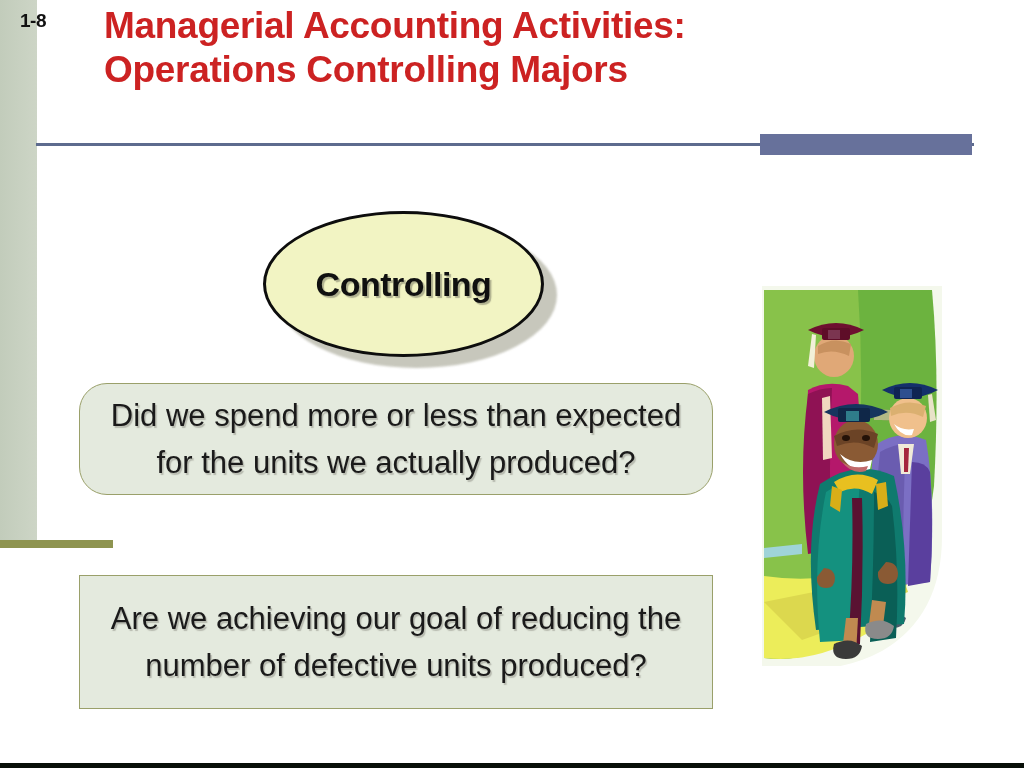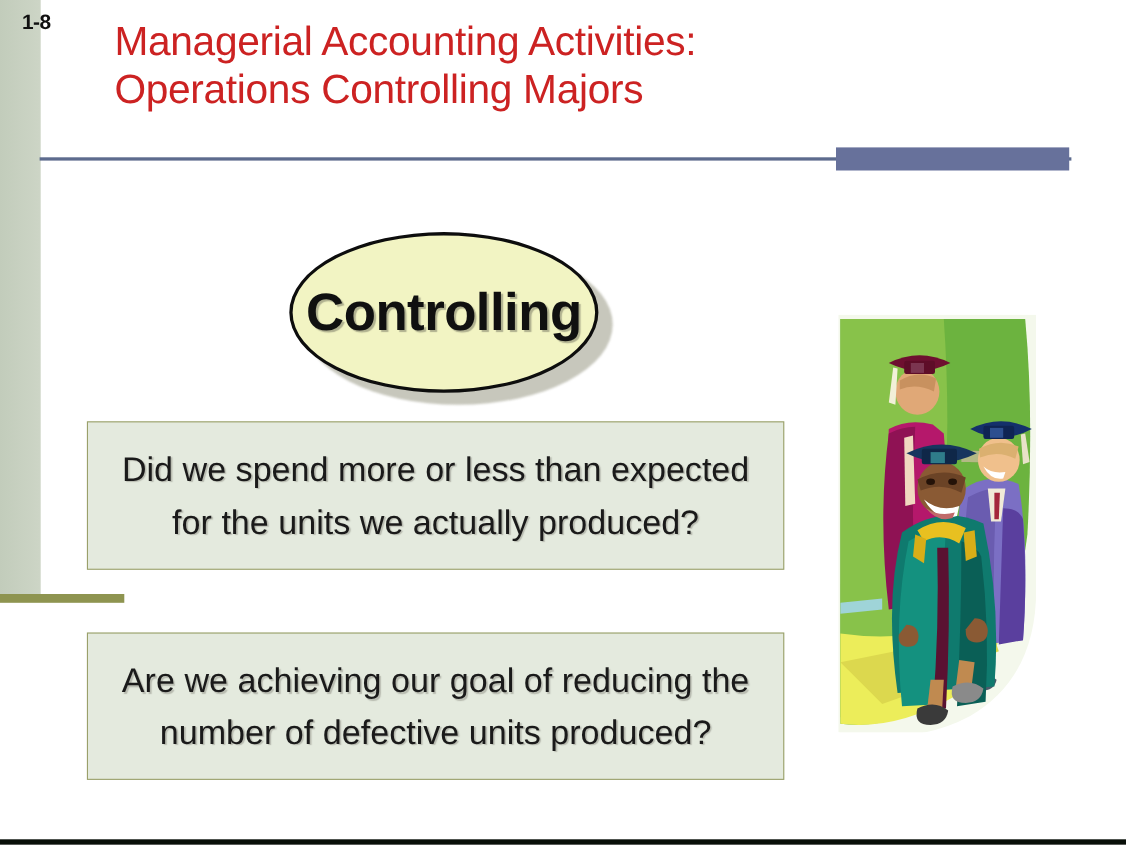--- a/index.html
+++ b/index.html
@@ -62,26 +62,26 @@
     font-size: 19px;
     font-weight: bold;
     color: #111;
     letter-spacing: -0.5px;
   }
 
   
   #title {
     position: absolute;
     left: 104px;
-    top: 16px;
+    top: 4px;
     width: 820px;
     color: #cc2222;
     font-size: 37px;
     line-height: 1.18;
-    font-weight: normal;
+    font-weight: bold;
     letter-spacing: -0.3px;
   }
   #title .tline { display: block; white-space: nowrap; }
 
   
   #divider-line {
     position: absolute;
     left: 36px;
     top: 143px;
     width: 938px;
@@ -117,21 +117,21 @@
     height: 146px;
     border-radius: 50%;
     background: #f2f4c3;
     border: 3px solid #0d0d0d;
     box-sizing: border-box;
     display: flex;
     align-items: center;
     justify-content: center;
   }
   #ellipse-label {
-    font-size: 48px;
+    font-size: 34px;
     font-weight: bold;
     color: #101010;
     text-shadow: 2px 2px 1px rgba(120,120,100,0.55);
     letter-spacing: -0.5px;
   }
 
   
   .qbox {
     position: absolute;
     background: #e4eade;
@@ -142,21 +142,21 @@
     justify-content: center;
     text-align: center;
   }
   .qbox-text {
     font-size: 31px;
     line-height: 1.52;
     color: #1a1a1a;
     text-shadow: 1.5px 1.5px 1px rgba(140,140,130,0.5);
     padding: 0 14px;
   }
-  #qbox-1 { left: 79px; top: 383px; width: 634px; height: 135px; }
+  #qbox-1 { left: 79px; top: 383px; width: 634px; height: 112px; border-radius: 28px; }
   #qbox-2 { left: 79px; top: 575px; width: 634px; height: 134px; }
 
   
   #clipart {
     position: absolute;
     left: 762px;
     top: 286px;
     width: 180px;
     height: 380px;
   }

